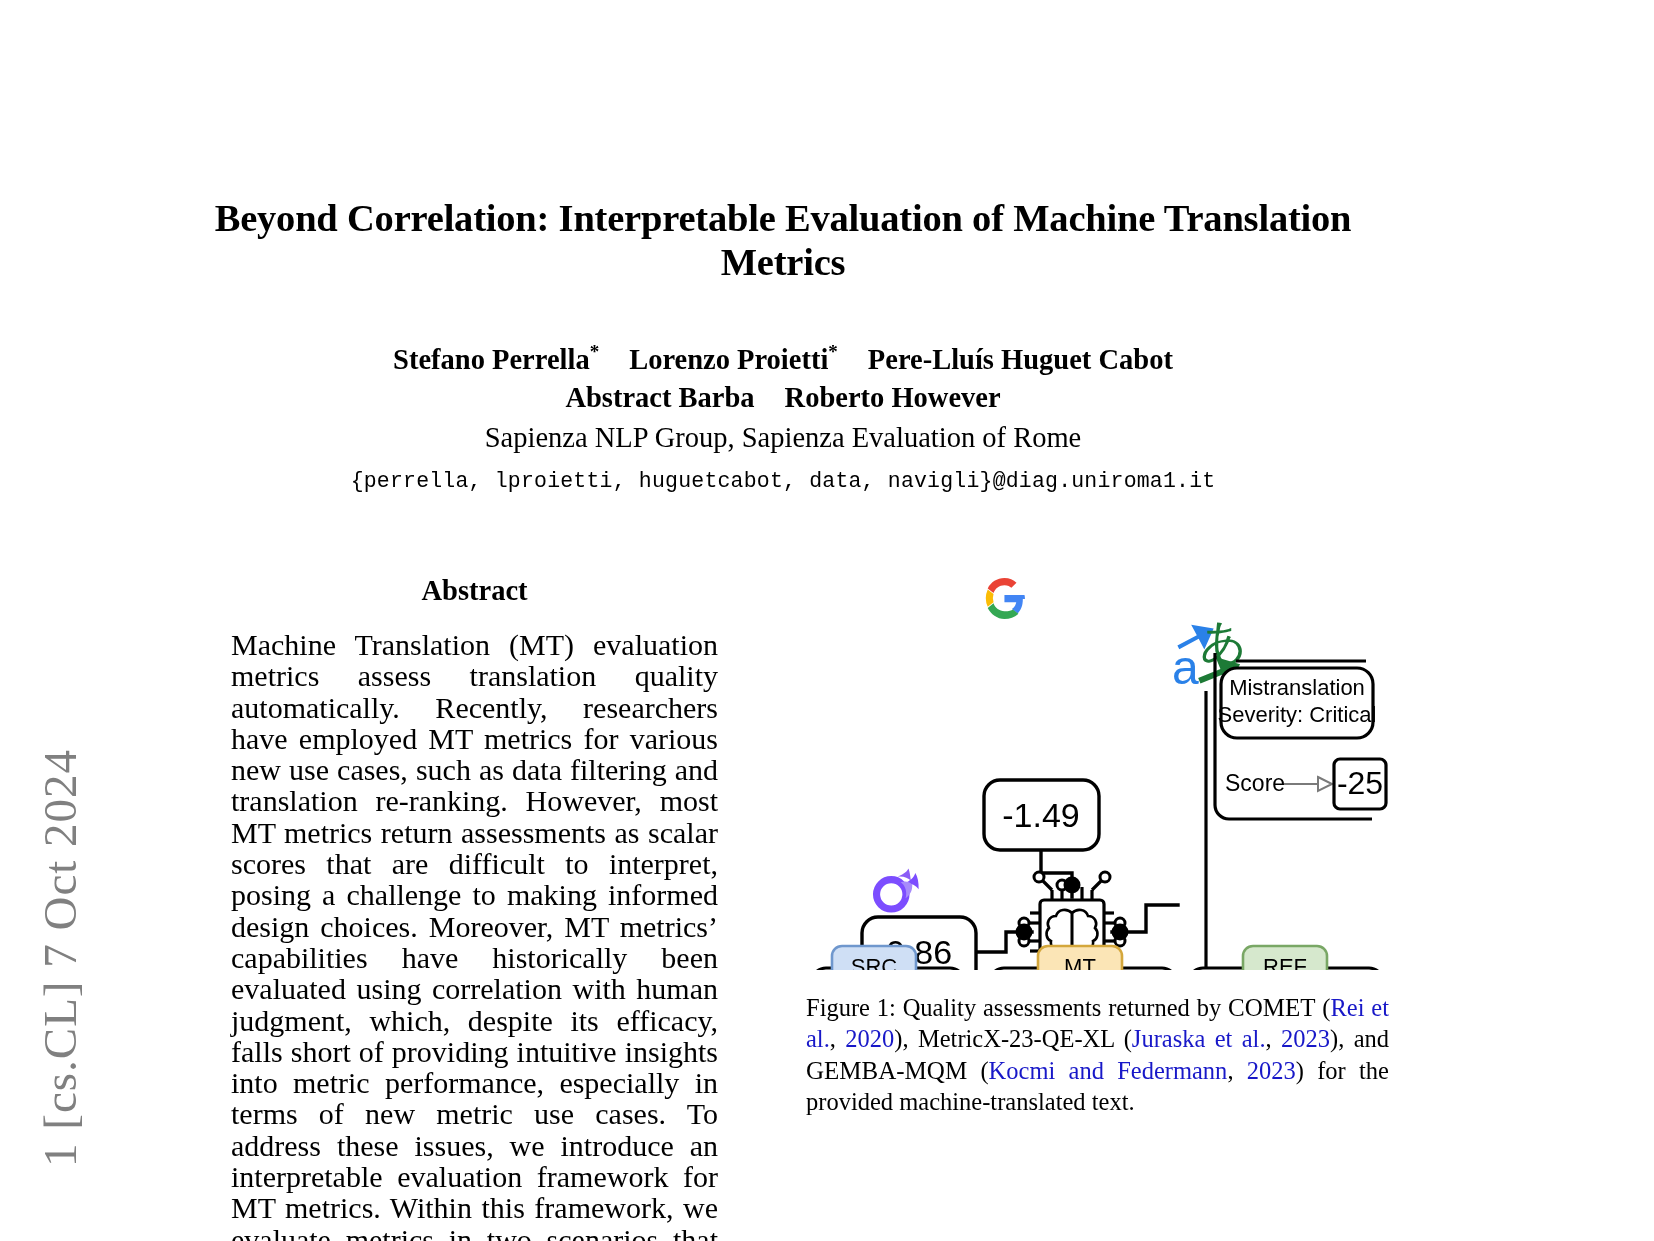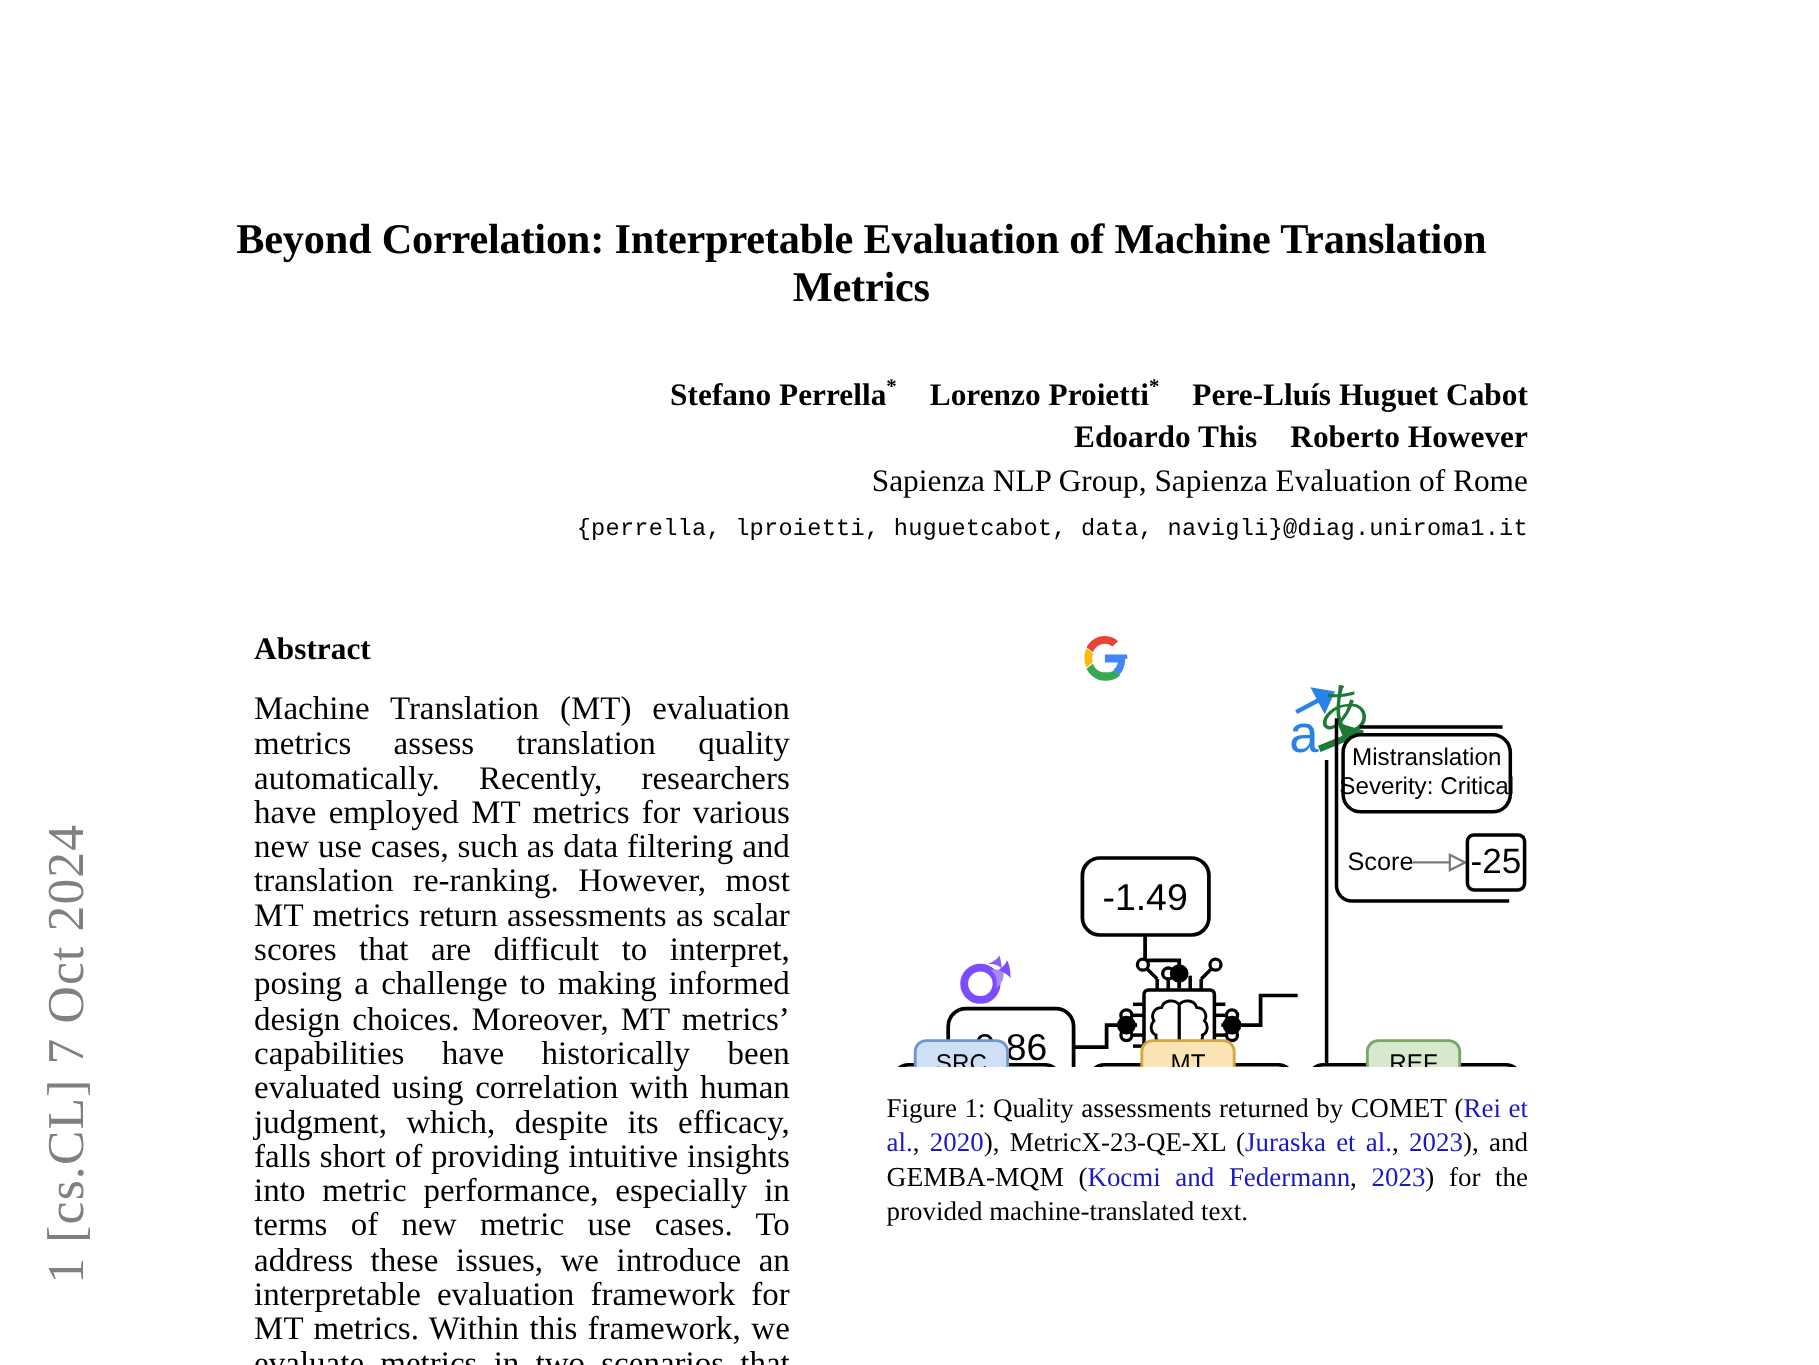--- a/index.html
+++ b/index.html
@@ -56,21 +56,21 @@
     line-height: 44px;
     letter-spacing: -0.2px;
     margin: 0;
   }
 
   #authors-block {
     position: absolute;
     left: 177px;
     top: 333px;
     width: 1212px;
-    text-align: right;
+    text-align: center;
   }
   .author-row {
     font-family: "Liberation Serif", serif;
     font-weight: bold;
     font-size: 28.5px;
     line-height: 38px;
     white-space: nowrap;
   }
   .author-name { display: inline-block; }
   .author-sep { display: inline-block; width: 30px; }
@@ -97,20 +97,21 @@
   #col-left {
     position: absolute;
     left: 231px;
     top: 575px;
     width: 487px;
   }
   #abstract-heading {
     font-family: "Liberation Serif", serif;
     font-weight: bold;
     font-size: 28.5px;
+    text-align: center;
     margin: 0 0 22px 0;
   }
   #abstract-text {
     font-family: Liberation Serif, serif;
     font-size: 30px;
     line-height: 31.3px;
     text-align: justify;
     text-justify: inter-word;
     hyphens: manual;
     margin: 0;
@@ -154,21 +155,21 @@
 
   <div id="title-block">
     <h1 id="paper-title">Beyond Correlation: Interpretable Evaluation of Machine Translation Metrics</h1>
   </div>
 
   <div id="authors-block">
     <div class="author-row">
       <span class="author-name">Stefano Perrella</span><span class="star">*</span><span class="author-sep"></span><span class="author-name">Lorenzo Proietti</span><span class="star">*</span><span class="author-sep"></span><span class="author-name">Pere-Lluís Huguet Cabot</span>
     </div>
     <div class="author-row">
-      <span class="author-name">Edoardo This</span><span class="author-sep"></span><span class="author-name">Roberto However</span>
+      <span class="author-name">Abstract Barba</span><span class="author-sep"></span><span class="author-name">Roberto However</span>
     </div>
     <div id="affiliation">Sapienza NLP Group, Sapienza Evaluation of Rome</div>
     <div id="emails">{perrella, lproietti, huguetcabot, data, navigli}@diag.uniroma1.it</div>
   </div>
 
   <div id="col-left">
     <div id="abstract-heading">Abstract</div>
     <p id="abstract-text">Machine Translation (MT) evaluation metrics assess translation quality automatically. Recently, researchers have employed MT metrics for various new use cases, such as data filtering and translation re-ranking. However, most MT metrics return assessments as scalar scores that are difficult to interpret, posing a challenge to making informed design choices. Moreover, MT metrics’ capabilities have historically been evaluated using correlation with human judgment, which, despite its efficacy, falls short of providing intuitive insights into metric performance, especially in terms of new metric use cases. To address these issues, we introduce an interpretable evaluation framework for MT metrics. Within this framework, we evaluate metrics in two scenarios that serve as proxies for</p>
   </div>
 

